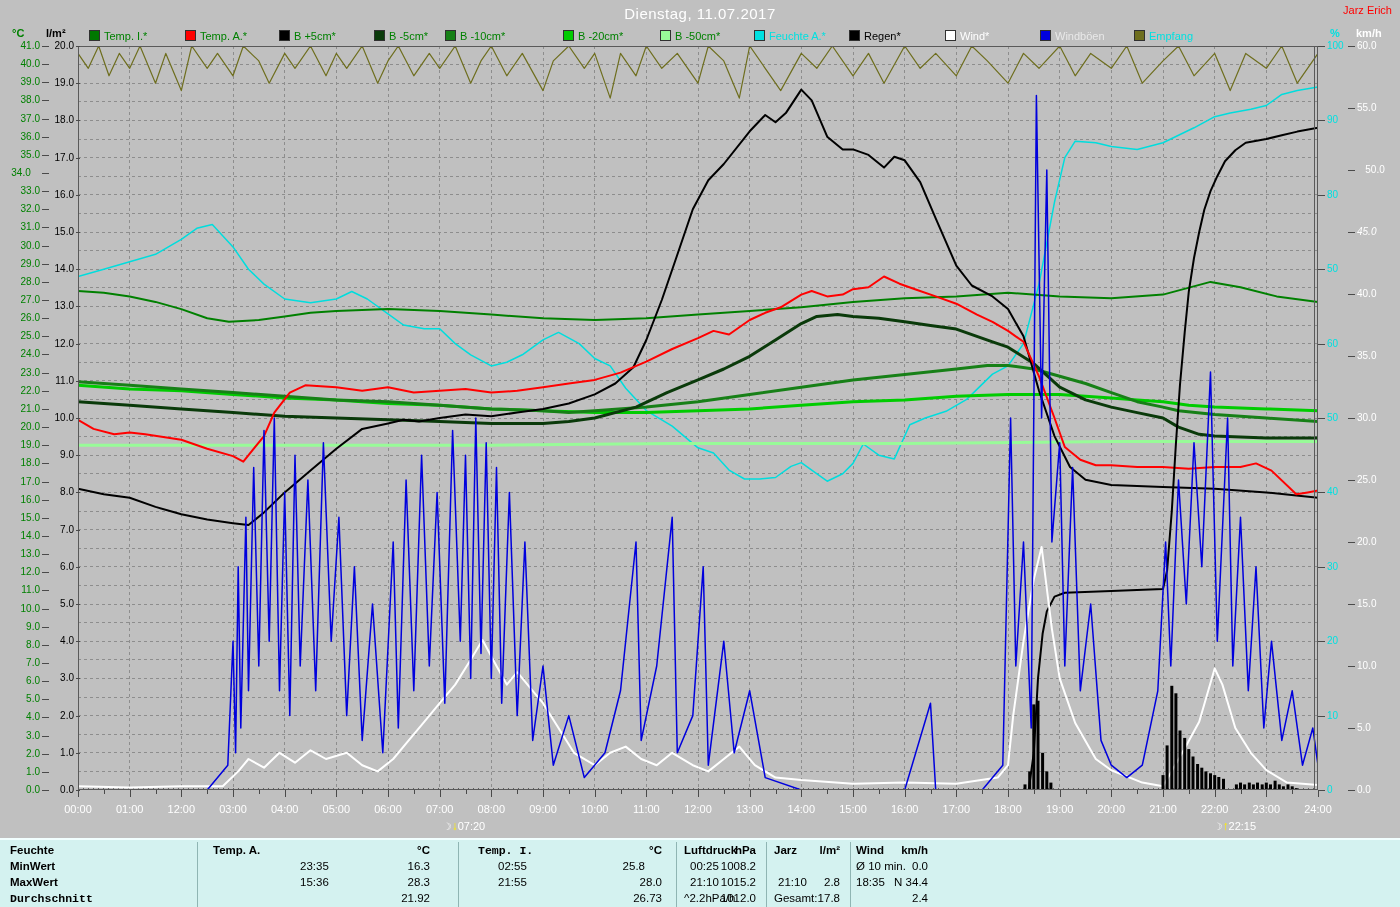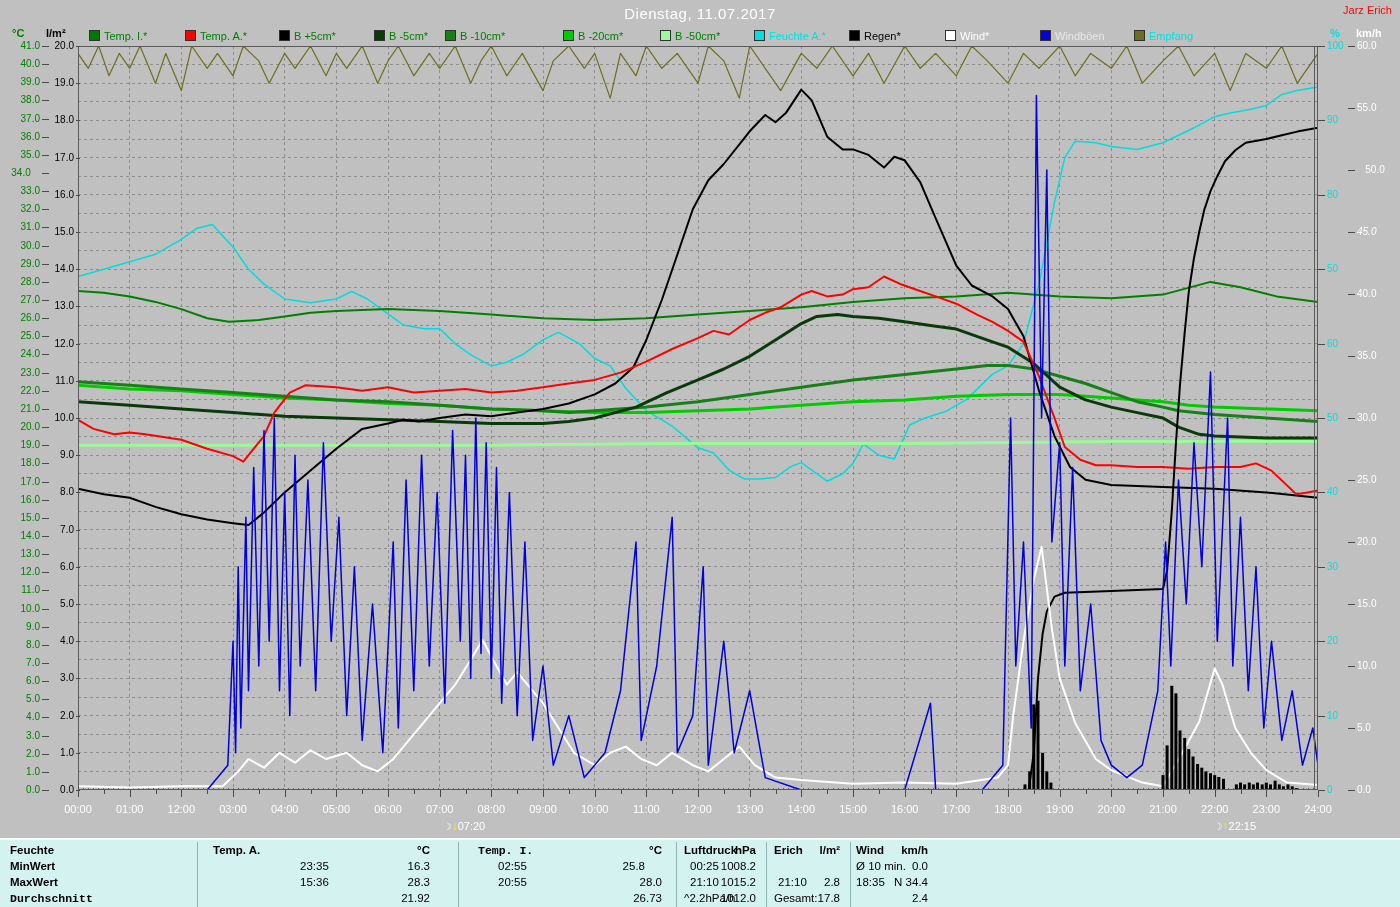--- a/index.html
+++ b/index.html
@@ -440,34 +440,34 @@
       <div class="tcell" style="left: 300px; top: 19px;">23:35</div>
       <div class="tcell" style="left: 213px; top: 19px; width: 217px; text-align: right;">16.3</div>
       <div class="tcell" style="left: 300px; top: 35px;">15:36</div>
       <div class="tcell" style="left: 213px; top: 35px; width: 217px; text-align: right;">28.3</div>
       <div class="tcell" style="left: 213px; top: 51px; width: 217px; text-align: right;">21.92</div>
       <div class="vline" style="left: 458px;"></div>
       <div class="tcell tbold" style="left: 478px; top: 3px; font-family: Liberation Mono, monospace;">Temp. I.</div>
       <div class="tcell tbold" style="left: 478px; top: 3px; width: 184px; text-align: right;">°C</div>
       <div class="tcell" style="left: 498px; top: 19px;">02:55</div>
       <div class="tcell" style="left: 461px; top: 19px; width: 184px; text-align: right;">25.8</div>
-      <div class="tcell" style="left: 498px; top: 35px;">20:55</div>
+      <div class="tcell" style="left: 498px; top: 35px;">21:55</div>
       <div class="tcell" style="left: 478px; top: 35px; width: 184px; text-align: right;">28.0</div>
       <div class="tcell" style="left: 478px; top: 51px; width: 184px; text-align: right;">26.73</div>
       <div class="vline" style="left: 676px;"></div>
       <div class="tcell tbold" style="left: 684px; top: 3px;">Luftdruck</div>
       <div class="tcell tbold" style="left: 684px; top: 3px; width: 72px; text-align: right;">hPa</div>
       <div class="tcell" style="left: 690px; top: 19px;">00:25</div>
       <div class="tcell" style="left: 684px; top: 19px; width: 72px; text-align: right;">1008.2</div>
       <div class="tcell" style="left: 690px; top: 35px;">21:10</div>
       <div class="tcell" style="left: 684px; top: 35px; width: 72px; text-align: right;">1015.2</div>
       <div class="tcell" style="left: 684px; top: 51px;">^2.2hPa/h</div>
       <div class="tcell" style="left: 684px; top: 51px; width: 72px; text-align: right;">1012.0</div>
       <div class="vline" style="left: 766px;"></div>
-      <div class="tcell tbold" style="left: 774px; top: 3px;">Erich</div>
+      <div class="tcell tbold" style="left: 774px; top: 3px;">Jarz</div>
       <div class="tcell tbold" style="left: 774px; top: 3px; width: 66px; text-align: right;">l/m²</div>
       <div class="tcell" style="left: 778px; top: 35px;">21:10</div>
       <div class="tcell" style="left: 774px; top: 35px; width: 66px; text-align: right;">2.8</div>
       <div class="tcell" style="left: 774px; top: 51px;">Gesamt:</div>
       <div class="tcell" style="left: 774px; top: 51px; width: 66px; text-align: right;">17.8</div>
       <div class="vline" style="left: 850px;"></div>
       <div class="tcell tbold" style="left: 856px; top: 3px;">Wind</div>
       <div class="tcell tbold" style="left: 856px; top: 3px; width: 72px; text-align: right;">km/h</div>
       <div class="tcell" style="left: 856px; top: 19px;">Ø 10 min.</div>
       <div class="tcell" style="left: 856px; top: 19px; width: 72px; text-align: right;">0.0</div>

